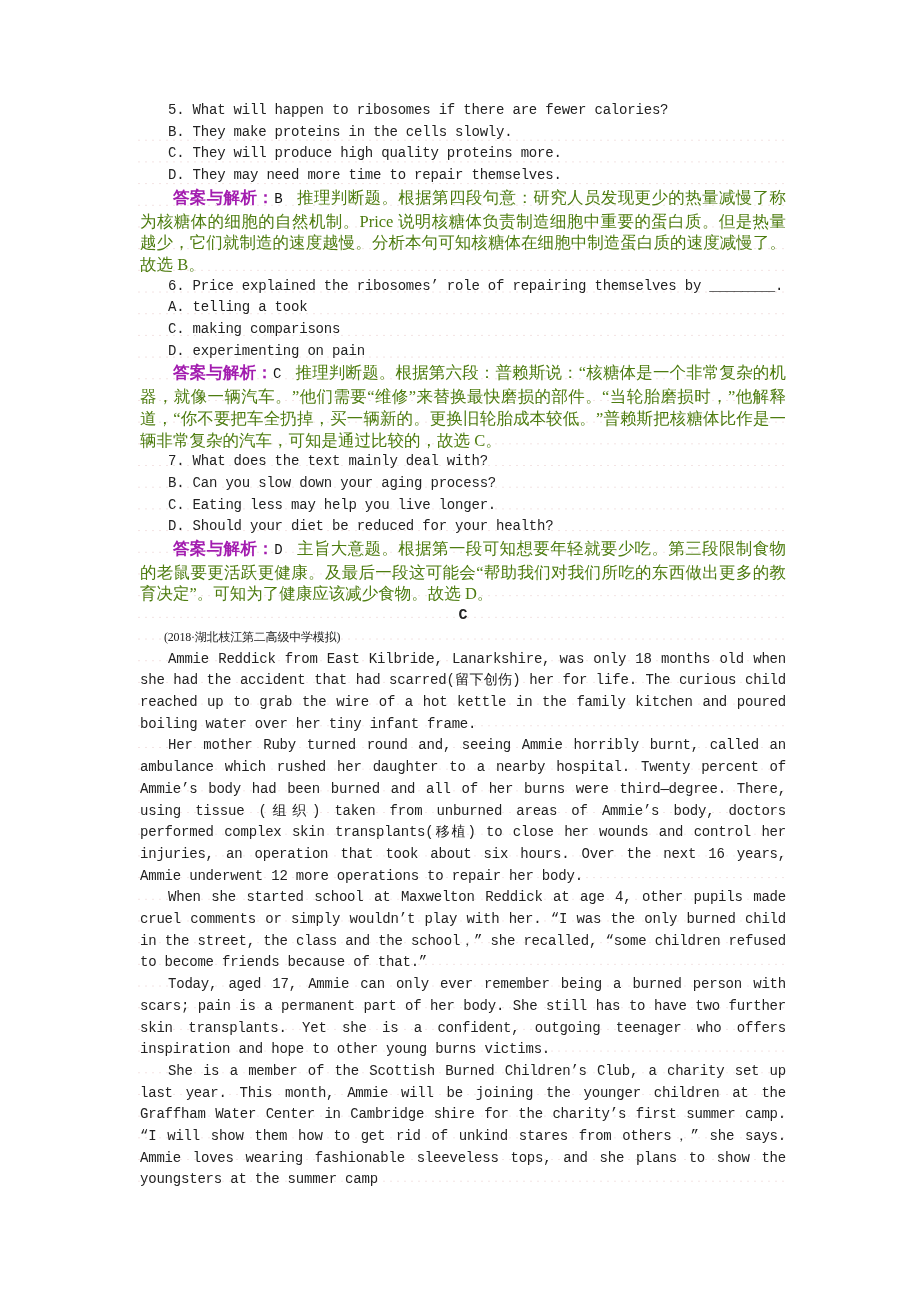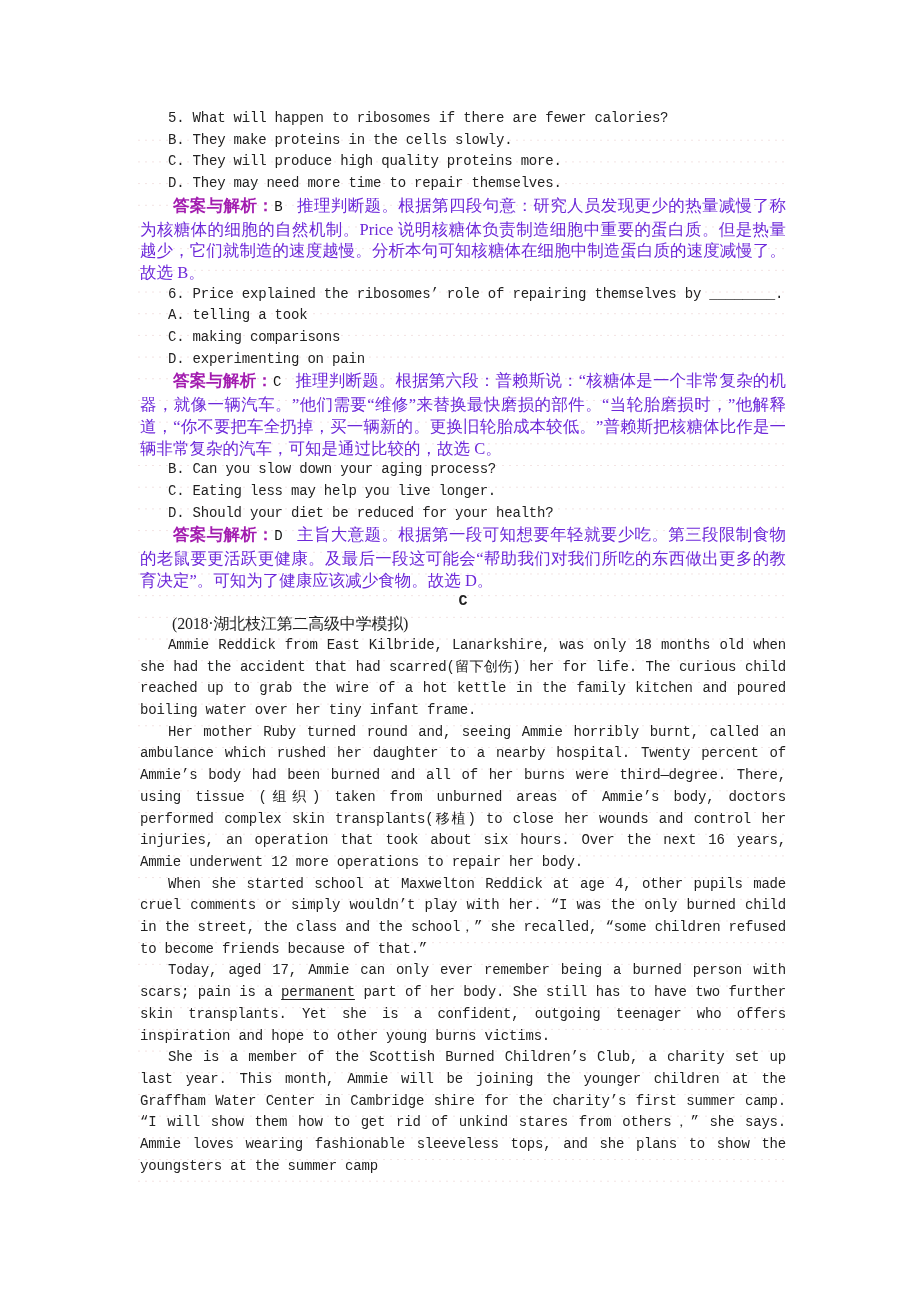--- a/index.html
+++ b/index.html
@@ -24,21 +24,21 @@
     width: 652px;
     height: 1075px;
     background-image: radial-gradient(circle 1px at 3px 20px, rgba(214,160,160,0.55) 60%, rgba(214,160,160,0) 70%);
     background-size: 7px 21.7px;
     opacity: 0.55;
     pointer-events: none;
   }
   .content {
     position: absolute;
     left: 140px;
-    top: 108px;
+    top: 100px;
     width: 646px;
     font-size: 14px;
     line-height: 21.7px;
     letter-spacing: -0.2px;
   }
   p.line {
     text-indent: 2em;
     white-space: nowrap;
   }
   p.para {
@@ -56,35 +56,35 @@
   .answer-label {
     color: #a21caf;
     font-weight: bold;
   }
   .answer-letter {
     color: #111111;
     font-family: "Liberation Mono", "DejaVu Sans Mono", monospace;
     font-size: 14px;
     margin-right: 14px;
   }
-  .answer-body { color: #6d28d9; }
+  .answer-body { color: #4d7c0f; }
   .section-header {
     text-align: center;
     font-weight: bold;
     font-size: 15px;
     line-height: 21.7px;
   }
   .source-line {
     text-indent: 2em;
     font-family: "Liberation Serif", "DejaVu Serif", serif;
-    font-size: 16px;
+    font-size: 12px;
     line-height: 21.7px;
   }
   .passage-para { }
-  .u { text-decoration: underline; text-underline-offset: 3px; }
+  .u { text-underline-offset: 3px; }
 </style>
 </head>
 <body>
 
 <div class="page">
   <div class="ruled-lines"></div>
 
   <div class="content">
 
     <div>
@@ -97,20 +97,21 @@
 
     <div>
       <p class="line">6. Price explained the ribosomes’ role of repairing themselves by ________.</p>
       <p class="line">A. telling a took</p>
       <p class="line">C. making comparisons</p>
       <p class="line">D. experimenting on pain</p>
       <p class="answer-para"><span class="answer-label">答案与解析：</span><span class="answer-letter">C</span><span class="answer-body">推理判断题。根据第六段：普赖斯说：“核糖体是一个非常复杂的机器，就像一辆汽车。”他们需要“维修”来替换最快磨损的部件。“当轮胎磨损时，”他解释道，“你不要把车全扔掉，买一辆新的。更换旧轮胎成本较低。”普赖斯把核糖体比作是一辆非常复杂的汽车，可知是通过比较的，故选 C。</span></p>
     </div>
 
     <div>
+      <p class="line">7. What does the text mainly deal with?</p>
       <p class="line">B. Can you slow down your aging process?</p>
       <p class="line">C. Eating less may help you live longer.</p>
       <p class="line">D. Should your diet be reduced for your health?</p>
       <p class="answer-para"><span class="answer-label">答案与解析：</span><span class="answer-letter">D</span><span class="answer-body">主旨大意题。根据第一段可知想要年轻就要少吃。第三段限制食物的老鼠要更活跃更健康。及最后一段这可能会“帮助我们对我们所吃的东西做出更多的教育决定”。可知为了健康应该减少食物。故选 D。</span></p>
     </div>
 
     <p class="section-header">C</p>
     <p class="source-line">(2018·湖北枝江第二高级中学模拟)</p>
 
     <p class="para passage-para">Ammie Reddick from East Kilbride, Lanarkshire, was only 18 months old when she had the accident that had scarred(留下创伤) her for life. The curious child reached up to grab the wire of a hot kettle in the family kitchen and poured boiling water over her tiny infant frame.</p>

